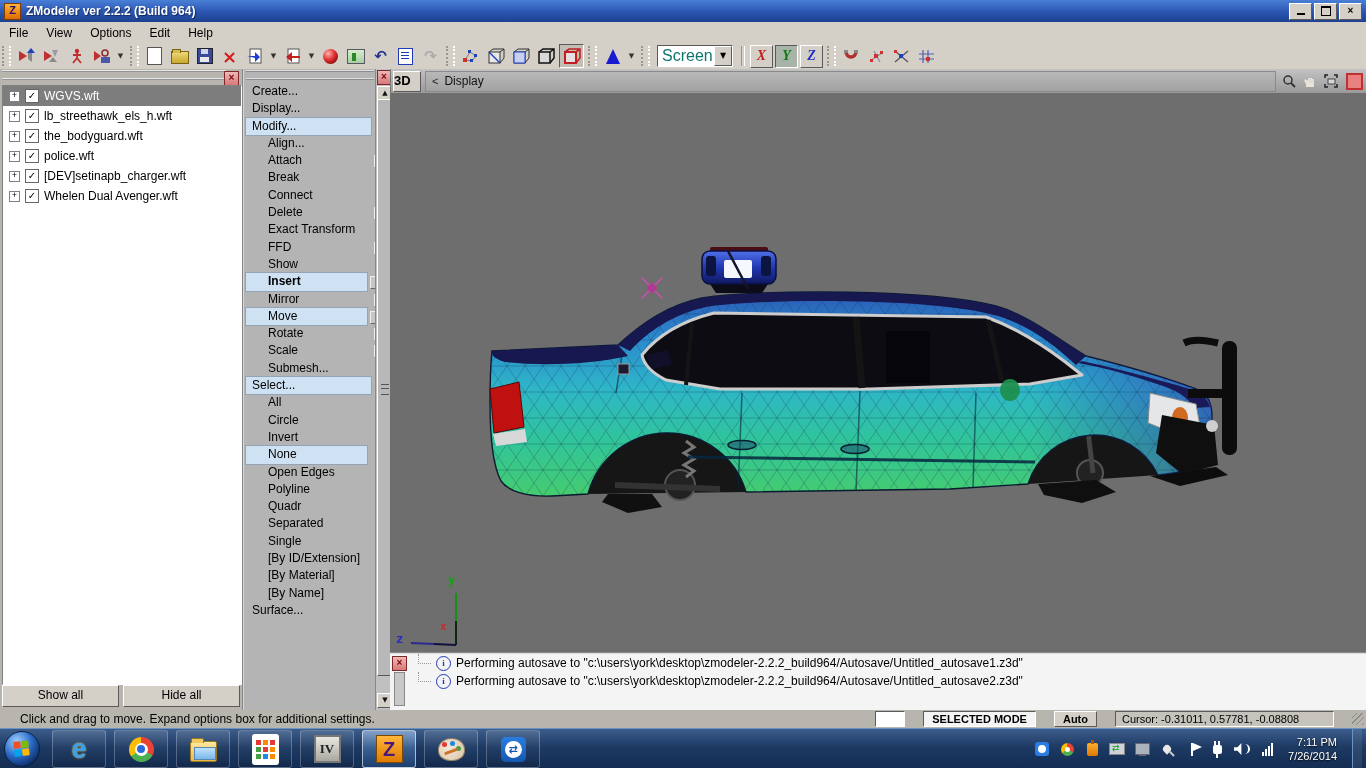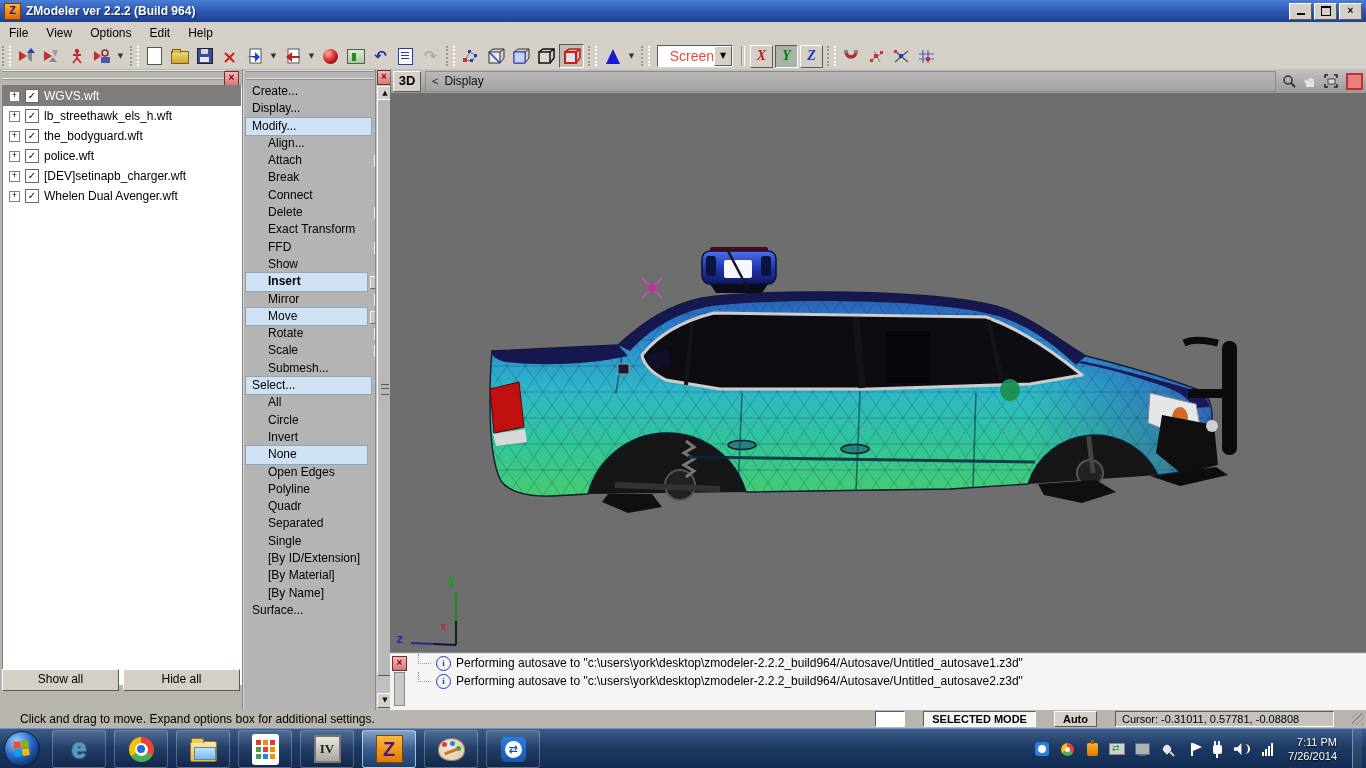--- a/index.html
+++ b/index.html
@@ -31,41 +31,41 @@
     border-bottom:1px solid #9a968e;}
   .tgrip{width:5px;height:20px;margin:0 2px;border-left:2px dotted #9a968e;border-right:2px dotted #ffffff;}
   .tbtn{width:23px;height:22px;display:flex;align-items:center;justify-content:center;position:relative;}
   .tbtn.pressed{background:#c2beb6;}
   .tbtn svg{display:block;}
   .tdrop{width:11px;height:22px;display:flex;align-items:center;justify-content:center;font-size:7px;color:#333;
     font-family:"DejaVu Sans",sans-serif;}
   .tsep{width:2px;height:20px;border-left:1px solid #9a968e;border-right:1px solid #fff;margin:0 3px;}
   .glyphbtn{font-size:15px;font-weight:bold;font-family:"DejaVu Sans",sans-serif;}
   #screen-combo{display:flex;align-items:center;height:20px;background:#fff;width:74px;margin:0 3px;}
-  #screen-combo .val{flex:1;font-size:14px;padding-left:4px;color:#ef4444;text-align:right;}
+  #screen-combo .val{flex:1;font-size:16px;padding-left:4px;color:#0f766e;}
   #screen-combo .drop{width:16px;height:18px;background:#d4d0c8;text-align:center;font-size:8px;line-height:18px;
     font-family:"DejaVu Sans",sans-serif;}
   .axisbtn{width:21px;height:21px;text-align:center;line-height:19px;font-weight:bold;font-size:14px;
     font-family:"Liberation Serif",serif;font-style:italic;}
 
   
   #file-panel{left:0;top:69px;width:242px;height:641px;background:#b8b5ae;}
   .grip-h{height:6px;margin:1px 16px 1px 2px;border-top:2px ridge #e8e8e8;border-bottom:2px ridge #e8e8e8;}
   .closex{width:13px;height:13px;background:linear-gradient(#f0b8b8,#d87878);border:1px solid #7a2a2a;
     color:#7a0a0a;font-size:10px;font-weight:bold;line-height:11px;text-align:center;}
   #file-close{position:absolute;right:3px;top:2px;}
   #file-tree{position:absolute;left:2px;top:16px;width:238px;height:598px;background:#fff;
     border:1px solid #808080;border-right-color:#fff;border-bottom-color:#fff;overflow:hidden;}
   .tree-row{height:20px;display:flex;align-items:center;font-size:12px;color:#000;padding-left:6px;gap:5px;}
   .tree-row.selected{background:#7d7d7d;color:#fff;}
   .expander{width:9px;height:9px;border:1px solid #808080;background:#fff;color:#000;font-size:9px;line-height:7px;
     text-align:center;flex:none;}
   .checkbox{width:12px;height:12px;border:1px solid #666;background:#fff;color:#000;font-size:10px;line-height:11px;
     text-align:center;flex:none;font-family:"DejaVu Sans",sans-serif;}
-  #file-buttons{position:absolute;left:2px;bottom:19px;width:238px;display:flex;gap:4px;}
+  #file-buttons{position:absolute;left:2px;bottom:3px;width:238px;display:flex;gap:4px;}
   .panel-btn{flex:1;height:20px;background:#d4d0c8;font-size:12px;text-align:center;line-height:18px;color:#000;}
 
   
   #cmd-panel{left:242px;top:69px;width:148px;height:641px;background:#b4b4b4;border-left:2px groove #d8d8d8;}
   #cmd-grip{margin:1px 18px 1px 2px;height:6px;border-top:2px ridge #e0e0e0;border-bottom:2px ridge #e0e0e0;}
   #cmd-list{position:absolute;left:0;top:14px;width:131px;}
   .cmd-row{position:relative;height:17.3px;line-height:17px;font-size:12px;color:#000;margin:0 4px 0 2px;padding-left:6px;}
   .cmd-row.sub{padding-left:22px;}
   .cmd-row.hl{background:#cfe2f4;outline:1px solid #93a5b5;}
   .cmd-row.bold{font-weight:bold;}
@@ -79,21 +79,21 @@
   #cmd-thumb{position:absolute;left:1px;top:30px;width:14px;height:575px;background:#b8b8b8;}
   #cmd-thumb .gripdots{position:absolute;left:3px;top:284px;width:8px;height:9px;
     border-top:1px solid #555;border-bottom:1px solid #555;}
   #cmd-thumb .gripdots::after{content:"";position:absolute;left:0;top:3px;width:8px;border-top:1px solid #555;}
   #cmd-down{position:absolute;bottom:1px;left:0;}
 
   
   #vp-header{left:390px;top:69px;width:976px;height:24px;background:linear-gradient(#c2c2c2,#9a9a9a);
     display:flex;align-items:center;border-left:1px solid #777;}
   #vp-mode{width:26px;height:19px;margin:0 4px 0 2px;background:#d4d0c8;font-weight:bold;font-size:13px;
-    text-align:center;line-height:18px;color:#000;}
+    text-align:left;line-height:18px;color:#000;}
   #vp-title-bar{flex:1;height:19px;background:linear-gradient(#b8b8b8,#a2a2a2);border:1px solid #8a8a8a;
     display:flex;align-items:center;font-size:12px;color:#111;}
   #vp-back{padding:0 6px 0 6px;font-size:11px;color:#222;}
   #vp-icons{display:flex;align-items:center;gap:3px;padding:0 4px;}
   .vp-ic{width:18px;height:17px;display:flex;align-items:center;justify-content:center;}
   #vp-redsq{width:13px;height:13px;background:#e88080;border:2px solid #c03030;margin-left:3px;}
   #vp-canvas{left:390px;top:93px;width:976px;height:559px;background:#6e6e6e;}
   #vp-canvas svg{position:absolute;left:0;top:0;}
   .axis-label{position:absolute;font-size:12px;font-weight:bold;font-family:"DejaVu Sans Mono",monospace;}
   #axis-y{left:58px;top:480px;color:#15a015;}

